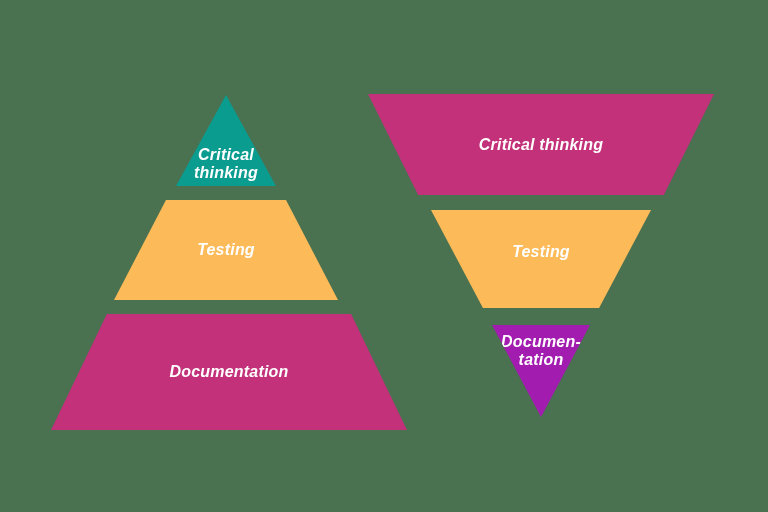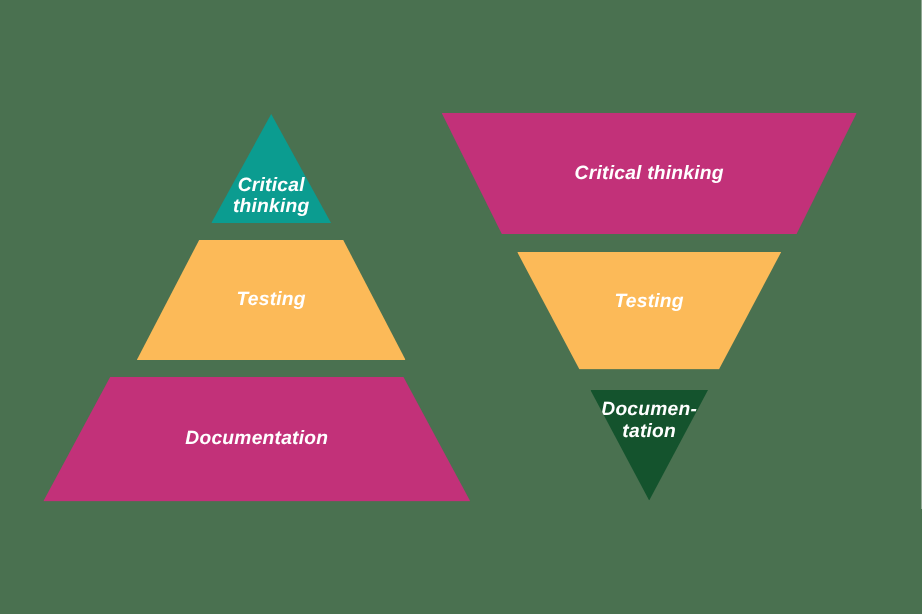--- a/index.html
+++ b/index.html
@@ -35,21 +35,21 @@
     left: 176px; top: 95px; width: 100px; height: 91px;
     clip-path: polygon(50% 0, 100% 100%, 0 100%);
     justify-content: flex-end;
     padding-bottom: 4px;
   }
   .seg-l2 {
     left: 114px; top: 200px; width: 224px; height: 100px;
     clip-path: polygon(23.2% 0, 76.8% 0, 100% 100%, 0 100%);
   }
   .seg-l3 {
-    left: 36px; top: 314px; width: 356px; height: 104px;
+    left: 51px; top: 314px; width: 356px; height: 116px;
     clip-path: polygon(15.7% 0, 84.3% 0, 100% 100%, 0 100%);
   }
   
   .seg-r1 {
     left: 368px; top: 94px; width: 346px; height: 101px;
     clip-path: polygon(0 0, 100% 0, 85.5% 100%, 14.5% 100%);
   }
   .seg-r2 {
     left: 431px; top: 210px; width: 220px; height: 98px;
     clip-path: polygon(0 0, 100% 0, 76.4% 100%, 23.6% 100%);
@@ -80,19 +80,19 @@
     </div>
   </div>
 
   <div>
     <div class="seg seg-r1" style="background: rgb(194, 49, 121);">
       <span class="lbl" style="color: rgb(255, 255, 255);">Critical thinking</span>
     </div>
     <div class="seg seg-r2" style="background: rgb(252, 186, 88);">
       <span class="lbl" style="color: rgb(255, 255, 255);">Testing</span>
     </div>
-    <div class="seg seg-r3" style="background: #14532d;">
+    <div class="seg seg-r3" style="background: #a21caf;">
       <span class="lbl" style="color: rgb(255, 255, 255);">Documen-
 tation</span>
     </div>
   </div>
 
 </div>
 
 </body></html>

